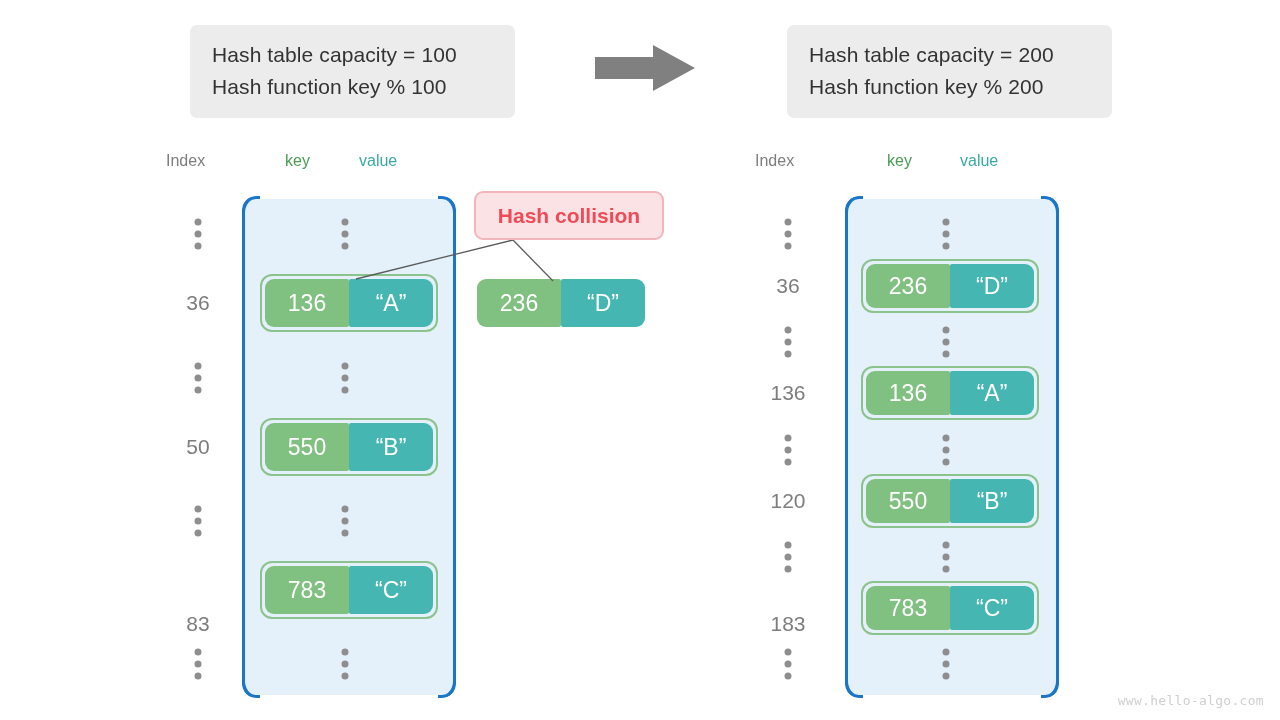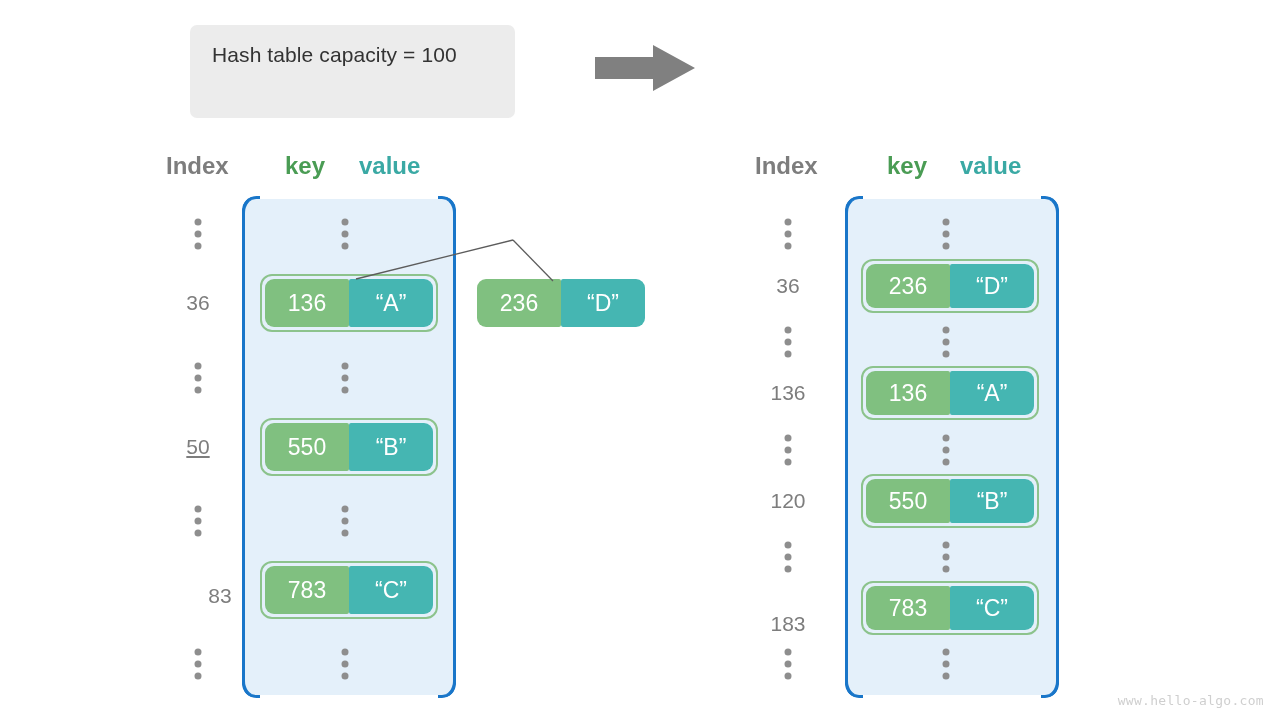--- a/index.html
+++ b/index.html
@@ -48,22 +48,22 @@
     letter-spacing: 0.2px;
     white-space: nowrap;
   }
   .arrow-shape {
     margin: 10px auto 0 auto;
   }
 
   
   .col-head {
     position: absolute;
-    font-size: 24px;
-    font-weight: bold;
+    font-size: 16px;
+    font-weight: normal;
     white-space: nowrap;
   }
   .head-index { color: #7d7d7d; }
   .head-key   { color: #4a9c54; }
   .head-value { color: #3aa9a4; }
 
   
   .table-panel {
     position: absolute;
     background: #e4f0fa;
@@ -192,30 +192,35 @@
     white-space: nowrap;
   }
 </style>
 </head>
 <body>
 
 <div id="stage">
 
   <div class="caption-box" style="left:190px; top:25px; width:325px; height:93px;">
     <div class="caption-line">Hash table capacity = 100</div>
+    <div class="caption-line">Hash function key % 100</div>
   </div>
 
   <div class="arrow-block" style="left:542px; top:33px; width:205px;">
     <div class="arrow-shape">
       <svg width="100" height="50" viewBox="0 0 100 50" aria-hidden="true">
         <polygon points="0,14 58,14 58,2 100,25 58,48 58,36 0,36" fill="#808080"></polygon>
       </svg>
     </div>
   </div>
 
+  <div class="caption-box" style="left:787px; top:25px; width:325px; height:93px;">
+    <div class="caption-line">Hash table capacity = 200</div>
+    <div class="caption-line">Hash function key % 200</div>
+  </div>
 
   <div class="col-head head-index" style="left:166px; top:152px;">Index</div>
   <div class="col-head head-key" style="left:285px; top:152px;">key</div>
   <div class="col-head head-value" style="left:359px; top:152px;">value</div>
 
   <div class="col-head head-index" style="left:755px; top:152px;">Index</div>
   <div class="col-head head-key" style="left:887px; top:152px;">key</div>
   <div class="col-head head-value" style="left:960px; top:152px;">value</div>
 
   <div class="table-panel" style="left:242px; top:199px; width:214px; height:496px;"></div>
@@ -225,27 +230,27 @@
         <i></i>
         <i></i>
         <i></i>
       </div>
     <div class="index-label" style="left:198px; top:303px;">36</div>
     <div class="vdots" style="left:198px; top:378px;">
         <i></i>
         <i></i>
         <i></i>
       </div>
-    <div class="index-label" style="left:198px; top:447px;text-decoration:underline;">50</div>
+    <div class="index-label" style="left:198px; top:447px;">50</div>
     <div class="vdots" style="left:198px; top:521px;">
         <i></i>
         <i></i>
         <i></i>
       </div>
-    <div class="index-label" style="left:198px; top:596px;margin-left:22px;">83</div>
+    <div class="index-label" style="left:198px; top:624px;">83</div>
     <div class="vdots" style="left:198px; top:664px;">
         <i></i>
         <i></i>
         <i></i>
       </div>
   </div>
 
   <div>
     <div class="vdots" style="left:345px; top:234px;">
         <i></i>
@@ -290,20 +295,23 @@
   <div class="kv-pair detached" style="left:561px; top:303px;">
     <div class="kv-key" style="width:84px; height:48px;">236</div>
     <div class="kv-val" style="width:84px; height:48px;">“D”</div>
   </div>
 
   <svg class="connector-layer" aria-hidden="true">
     <line x1="513" y1="240" x2="356" y2="279" stroke="#5c5c5c" stroke-width="1.3"></line>
     <line x1="513" y1="240" x2="553" y2="281" stroke="#5c5c5c" stroke-width="1.3"></line>
   </svg>
 
+  <div class="collision-box" style="left:474px; top:191px; width:190px; height:49px;">
+    <span>Hash collision</span>
+  </div>
 
   <div class="table-panel" style="left:845px; top:199px; width:214px; height:496px;"></div>
 
   <div>
     <div class="vdots" style="left:788px; top:234px;">
         <i></i>
         <i></i>
         <i></i>
       </div>
     <div class="index-label" style="left:788px; top:286px;">36</div>

